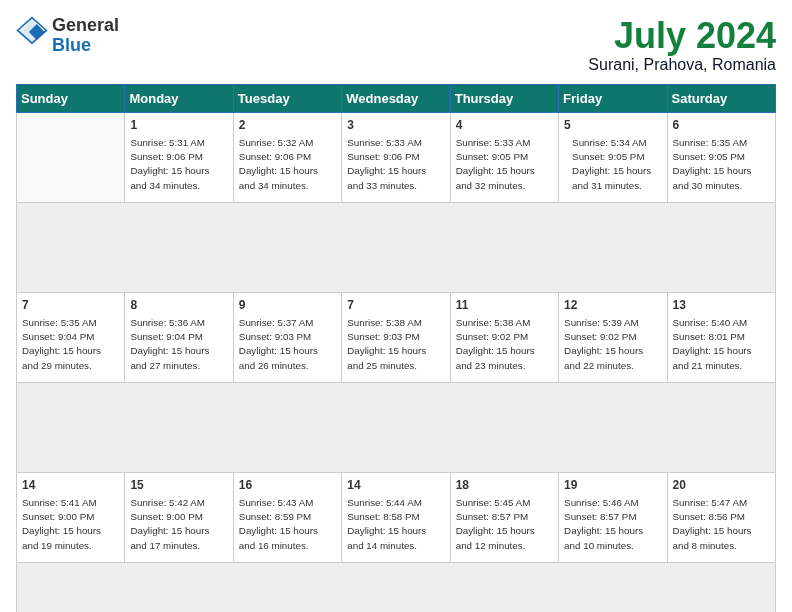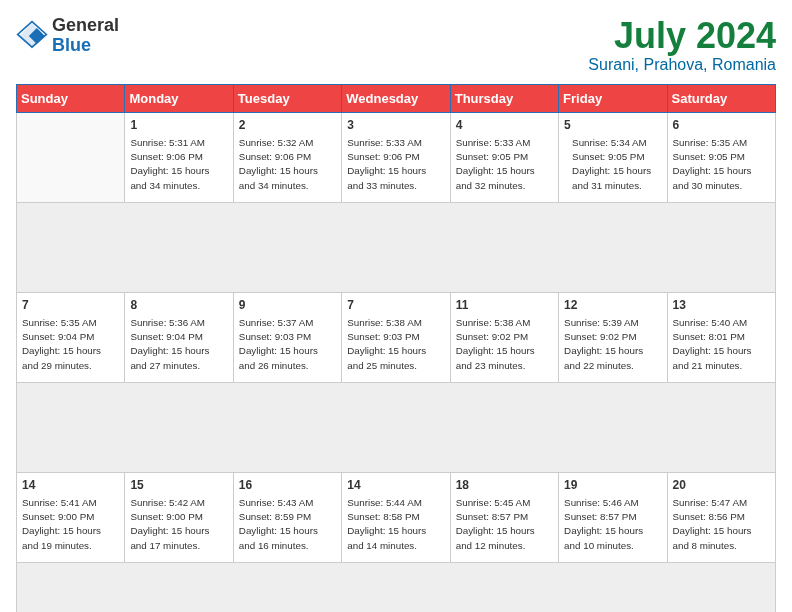--- a/index.html
+++ b/index.html
@@ -11,21 +11,21 @@
       padding: 16px;
     }
     .header {
       display: flex;
       justify-content: space-between;
       align-items: flex-start;
       margin-bottom: 10px;
     }
     .logo {
       display: flex;
-      align-items: center;
+      align-items: flex-start;
       gap: 4px;
     }
     .logo-text {
       font-size: 18px;
       font-weight: bold;
       color: #333;
       line-height: 1.1;
     }
     .logo-text .general { display: block; }
     .logo-text .blue { display: block; color: #1a6eb5; }
@@ -37,30 +37,30 @@
       text-align: right;
     }
     .month-title {
       font-size: 36px;
       font-weight: bold;
       color: #15803d;
       line-height: 1.1;
     }
     .subtitle {
       font-size: 16px;
-      color: #0369a1;
+      color: #0f172a;
       text-align: center;
     }
     .calendar {
       width: 100%;
       border-collapse: collapse;
       font-size: 10.5px;
     }
     .calendar th {
-      background-color: #ef4444;
+      background-color: #0f766e;
       color: #fff;
       padding: 6px 4px;
       text-align: left;
       font-size: 13px;
       font-weight: bold;
       border: 1px solid #2a6db5;
     }
     .calendar td {
       border: 1px solid #ccc;
       vertical-align: top;

